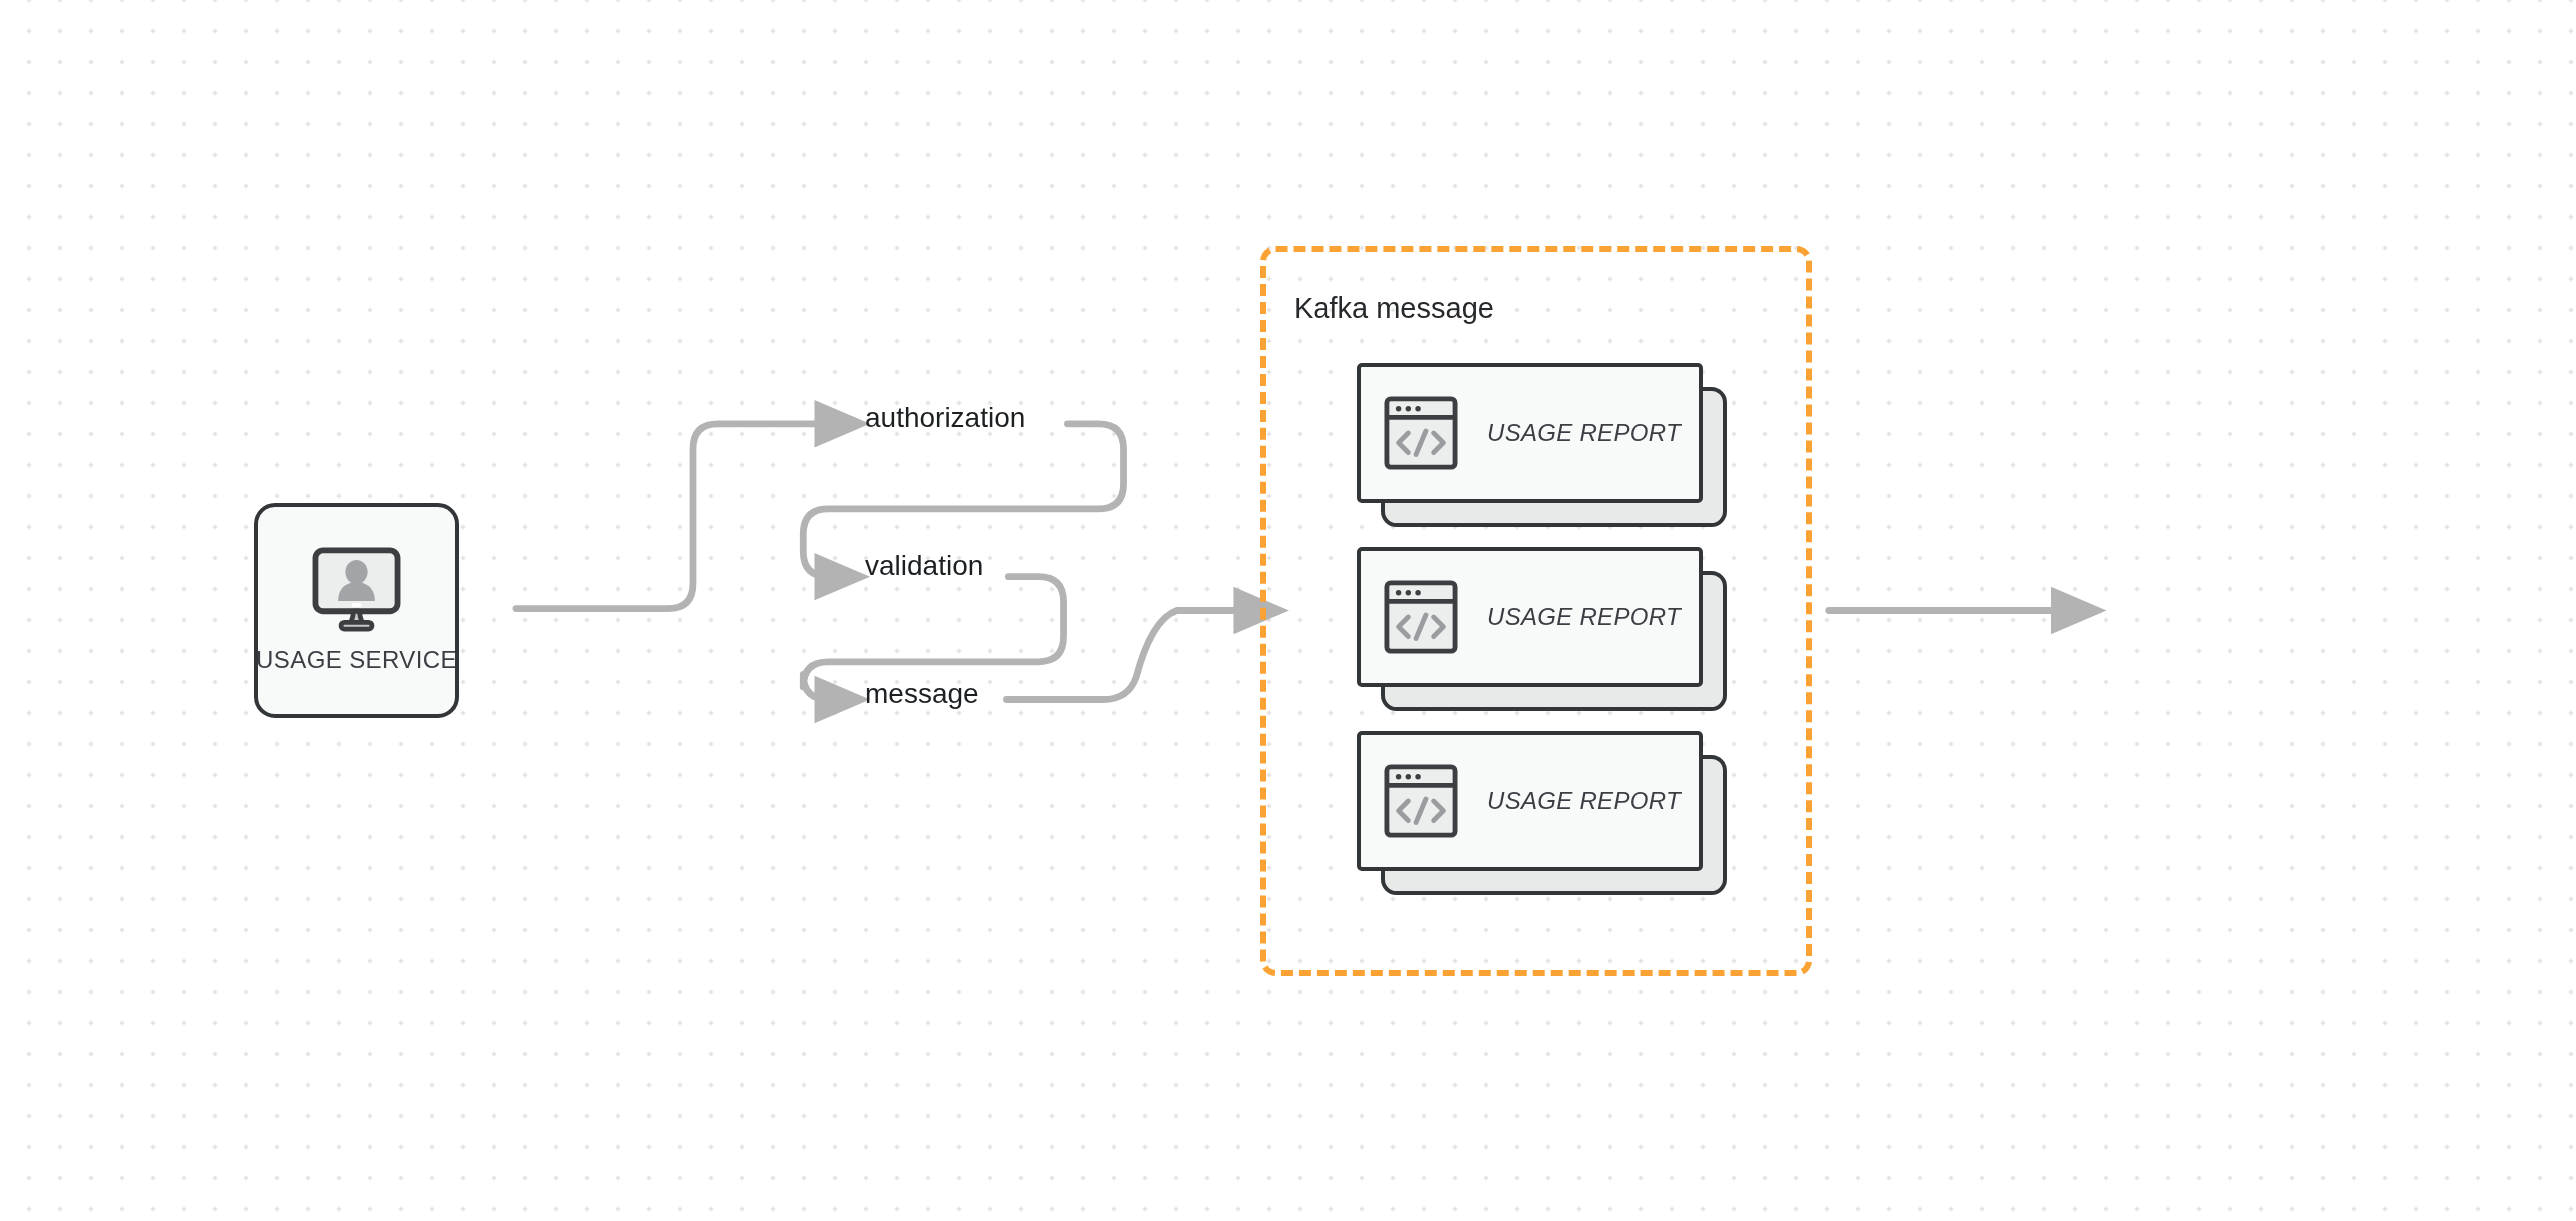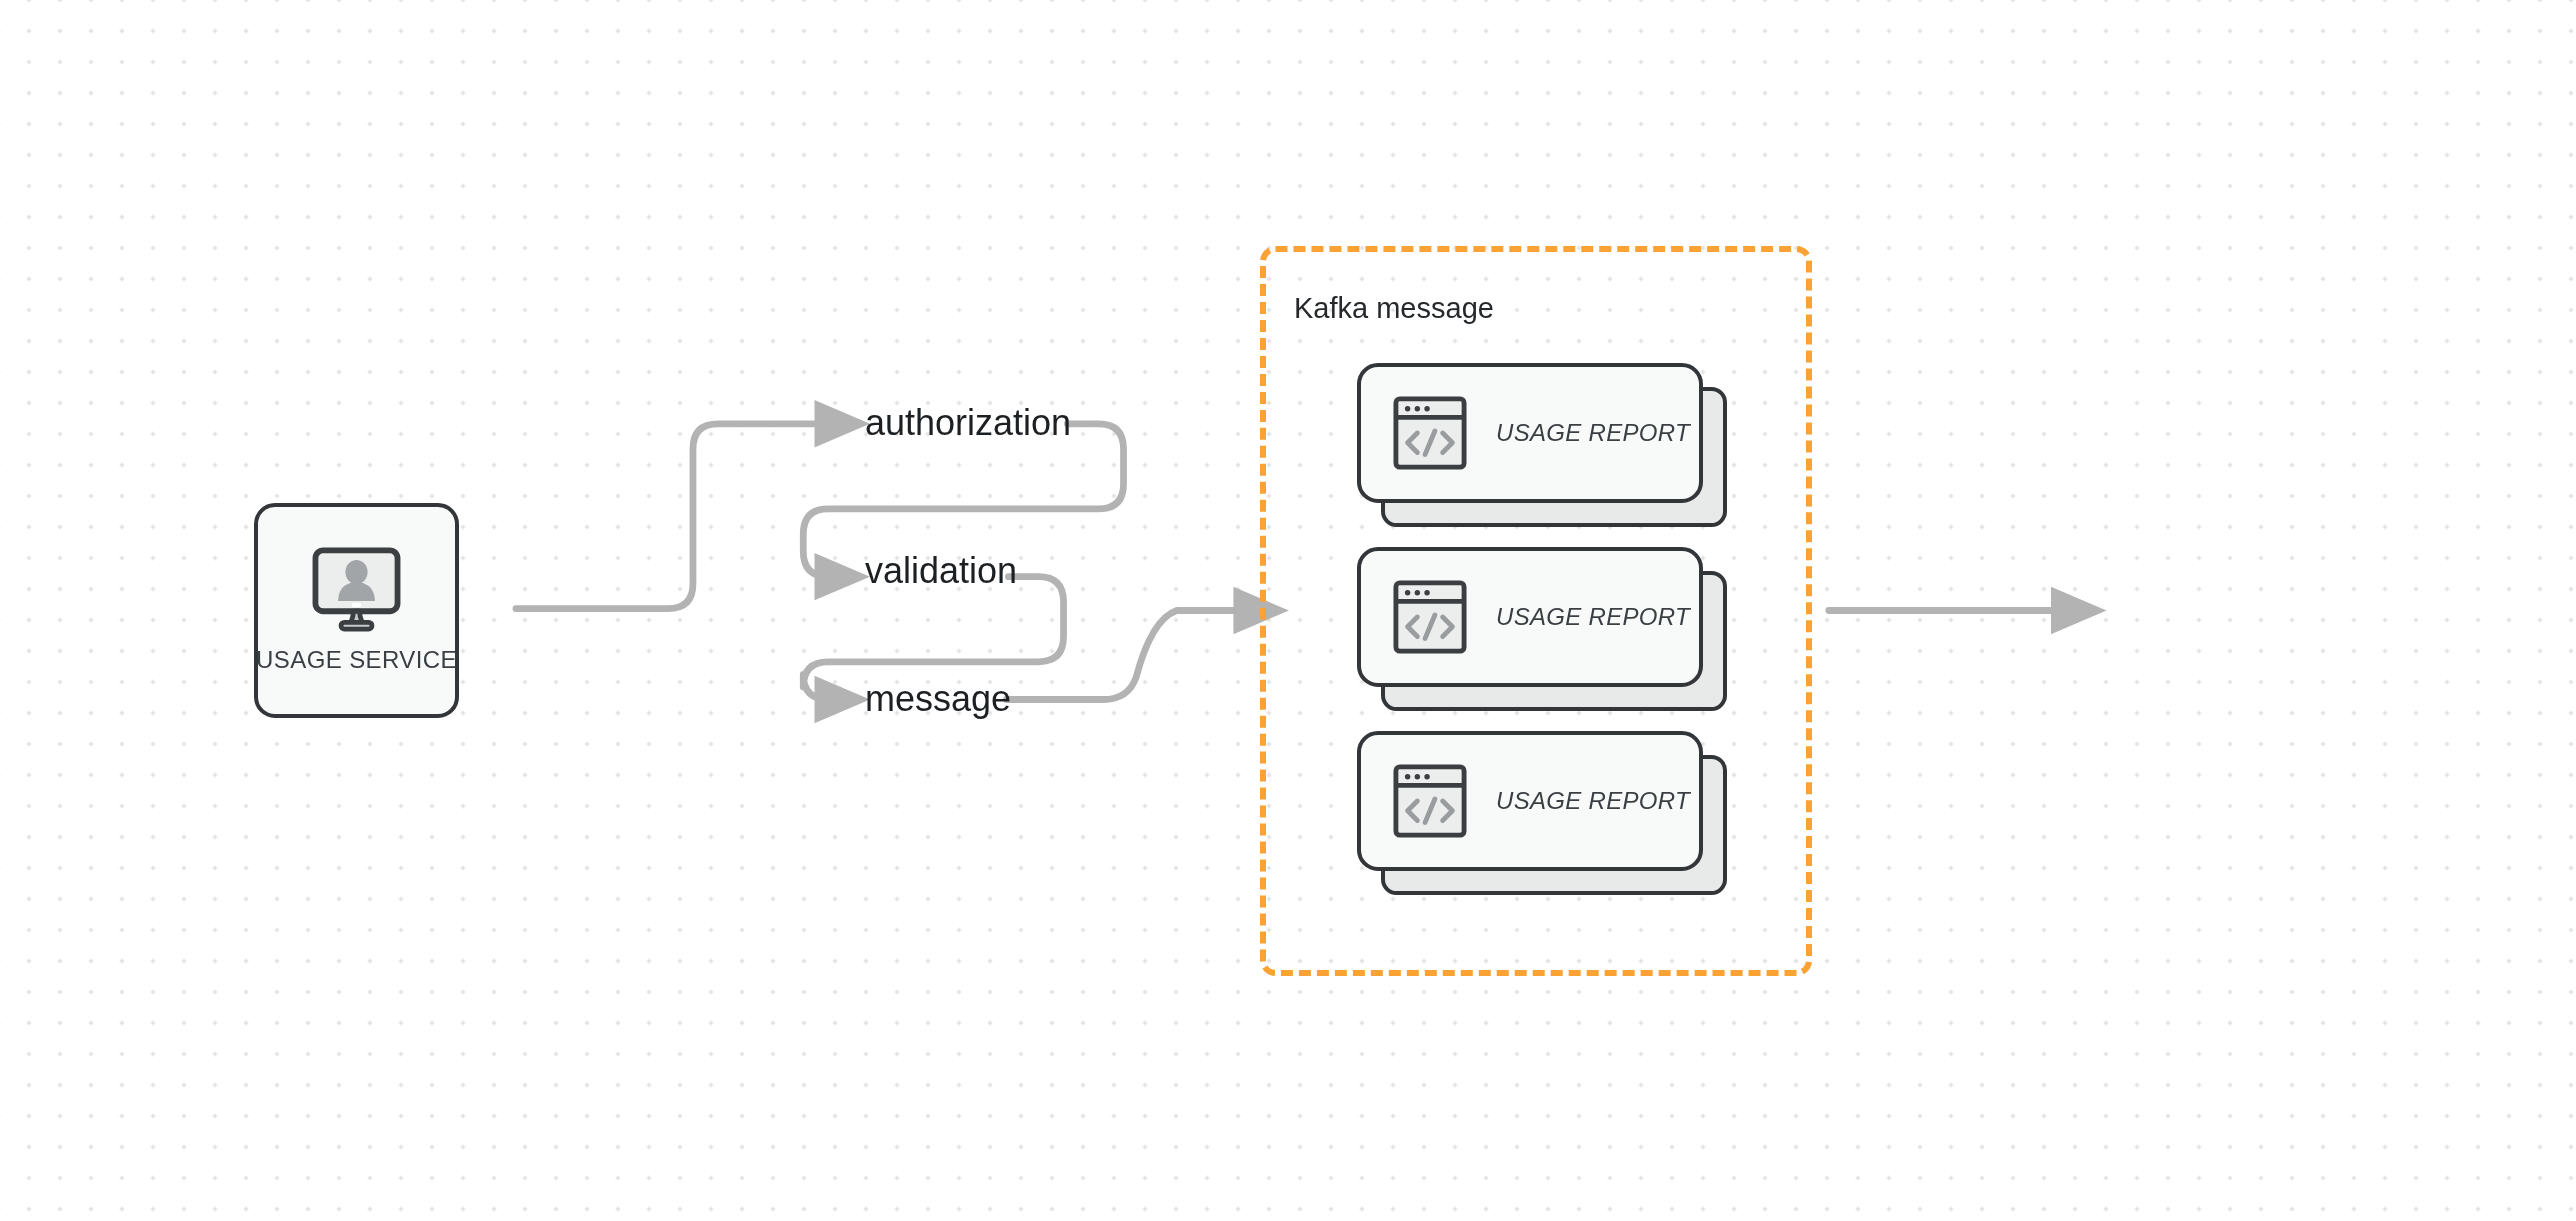--- a/index.html
+++ b/index.html
@@ -88,43 +88,42 @@
     border: 4.8px solid #323639;
     border-radius: 15.5px;
   }
   .report-card-front {
     position: absolute;
     left: 0; top: 0;
     width: 346px; height: 140px;
     box-sizing: border-box;
     background: #f8f9f9;
     border: 4.8px solid #323639;
-    border-radius: 21px;
+    border-radius: 5px;
     display: flex;
     align-items: center;
-    justify-content: center;
   }
   .report-card-icon {
     margin-left: 23px;
     line-height: 0;
     flex: 0 0 auto;
   }
   .report-card-label {
     margin-left: 29px;
     font-size: 24px;
     font-style: italic;
     color: #3a3f44;
     letter-spacing: 0.3px;
     white-space: nowrap;
   }
 
   
   .step-label {
     position: absolute;
-    font-size: 36px;
+    font-size: 28px;
     color: #1d2023;
     white-space: nowrap;
   }
   #step-label-authorization { left: 865px; top: 402px; }
   #step-label-validation    { left: 865px; top: 550px; }
   #step-label-batching      { left: 865px; top: 678px; }
 </style>
 </head>
 <body>
 

